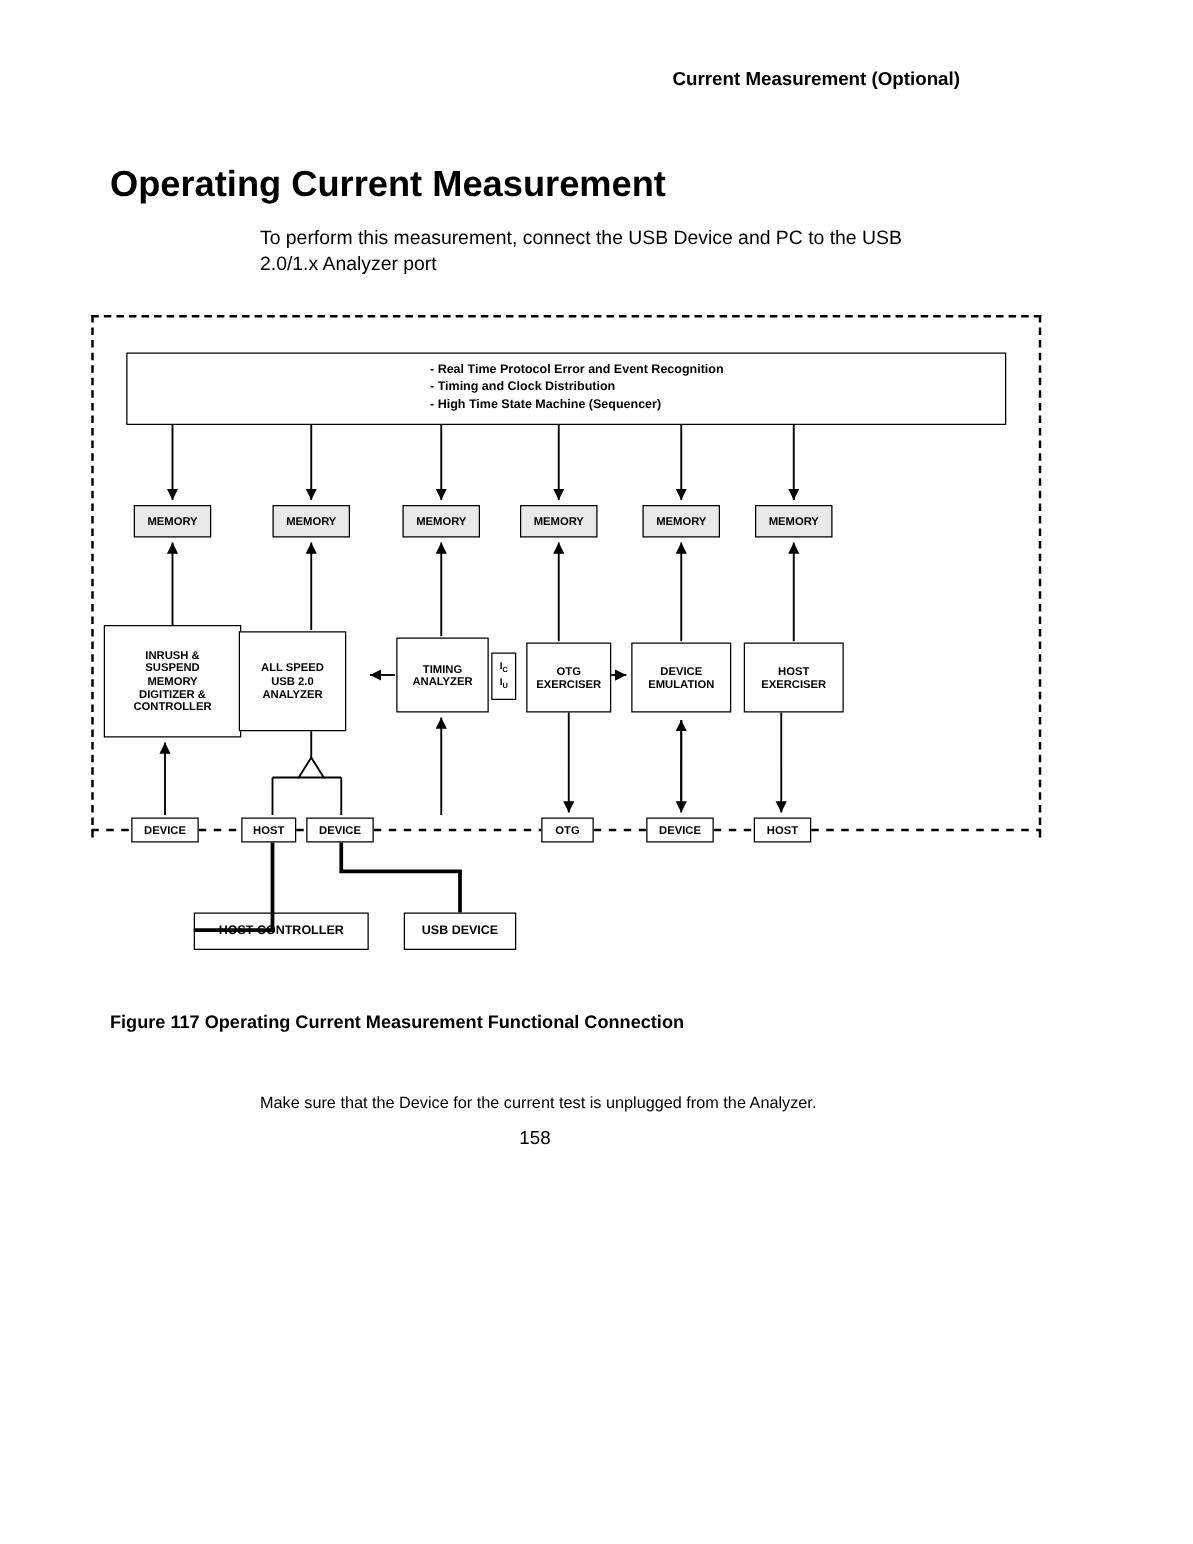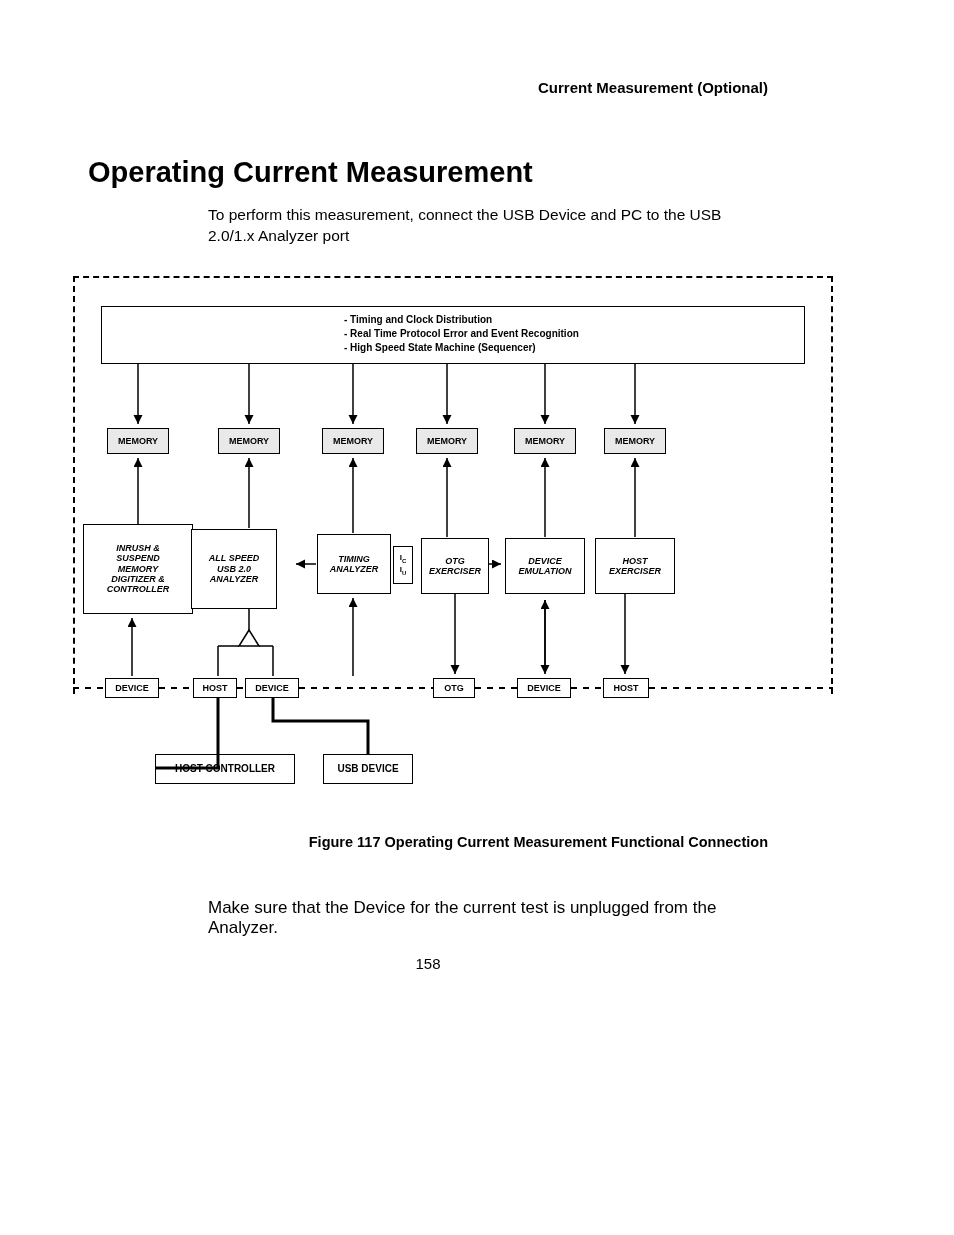--- a/index.html
+++ b/index.html
@@ -6,21 +6,21 @@
   body {
     margin: 0;
     padding: 0;
     font-family: Arial, Helvetica, sans-serif;
     background: #fff;
     color: #000;
     width: 954px;
   }
   .page {
     width: 856px;
-    padding: 79px 88px 40px 88px;
+    padding: 55px 88px 40px 88px;
     position: relative;
   }
   .running-head {
     text-align: right;
     font-weight: bold;
     font-size: 15px;
     margin-bottom: 60px;
   }
   h1 {
     font-size: 29px;
@@ -70,64 +70,64 @@
     background: #fff;
     text-align: center;
     font-weight: bold;
     display: flex;
     align-items: center;
     justify-content: center;
     flex-direction: column;
     line-height: 1.15;
   }
   .mem { width: 62px; height: 26px; font-size: 9px; top: 152px; background:#e9e9e9;}
-  .mid { height: 80px; font-size: 9px; top: 253px; font-style: italic; }
+  .mid { height: 80px; font-size: 9px; top: 253px; }
   .port { height: 20px; font-size: 9px; top: 402px; }
   .ext { height: 30px; font-size: 10px; top: 478px; }
 
   svg.layer {
     position: absolute;
     left: 0; top: 0;
     width: 760px; height: 530px;
     pointer-events: none;
   }
 
   .caption {
-    text-align: right;
+    text-align: left;
     font-weight: bold;
     font-size: 14.5px;
     margin-top: 28px;
     margin-bottom: 48px;
   }
   .note {
     margin-left: 120px;
-    font-size: 17px;
+    font-size: 13px;
   }
   .page-num {
     text-align: center;
     font-size: 15px;
   }
 </style>
 </head>
 <body>
 
 <div class="page">
   <div class="running-head">Current Measurement (Optional)</div>
 
   <h1>Operating Current Measurement</h1>
 
   <p class="intro">To perform this measurement, connect the USB Device and PC to the USB 2.0/1.x Analyzer port</p>
 
   <div class="diagram">
     <div class="dashed-border"></div>
 
     <div class="top-bar">
+      <div>- Real Time Protocol Error and Event Recognition</div>
       <div>- Timing and Clock Distribution</div>
-      <div>- Real Time Protocol Error and Event Recognition</div>
-      <div>- High Speed State Machine (Sequencer)</div>
+      <div>- High Time State Machine (Sequencer)</div>
     </div>
 
     <div class="box mem" style="left:34px">MEMORY</div>
     <div class="box mem" style="left:145px">MEMORY</div>
     <div class="box mem" style="left:249px">MEMORY</div>
     <div class="box mem" style="left:343px">MEMORY</div>
     <div class="box mem" style="left:441px">MEMORY</div>
     <div class="box mem" style="left:531px">MEMORY</div>
 
     <div class="box mid" style="left:10px;width:110px;top:248px;height:90px">

